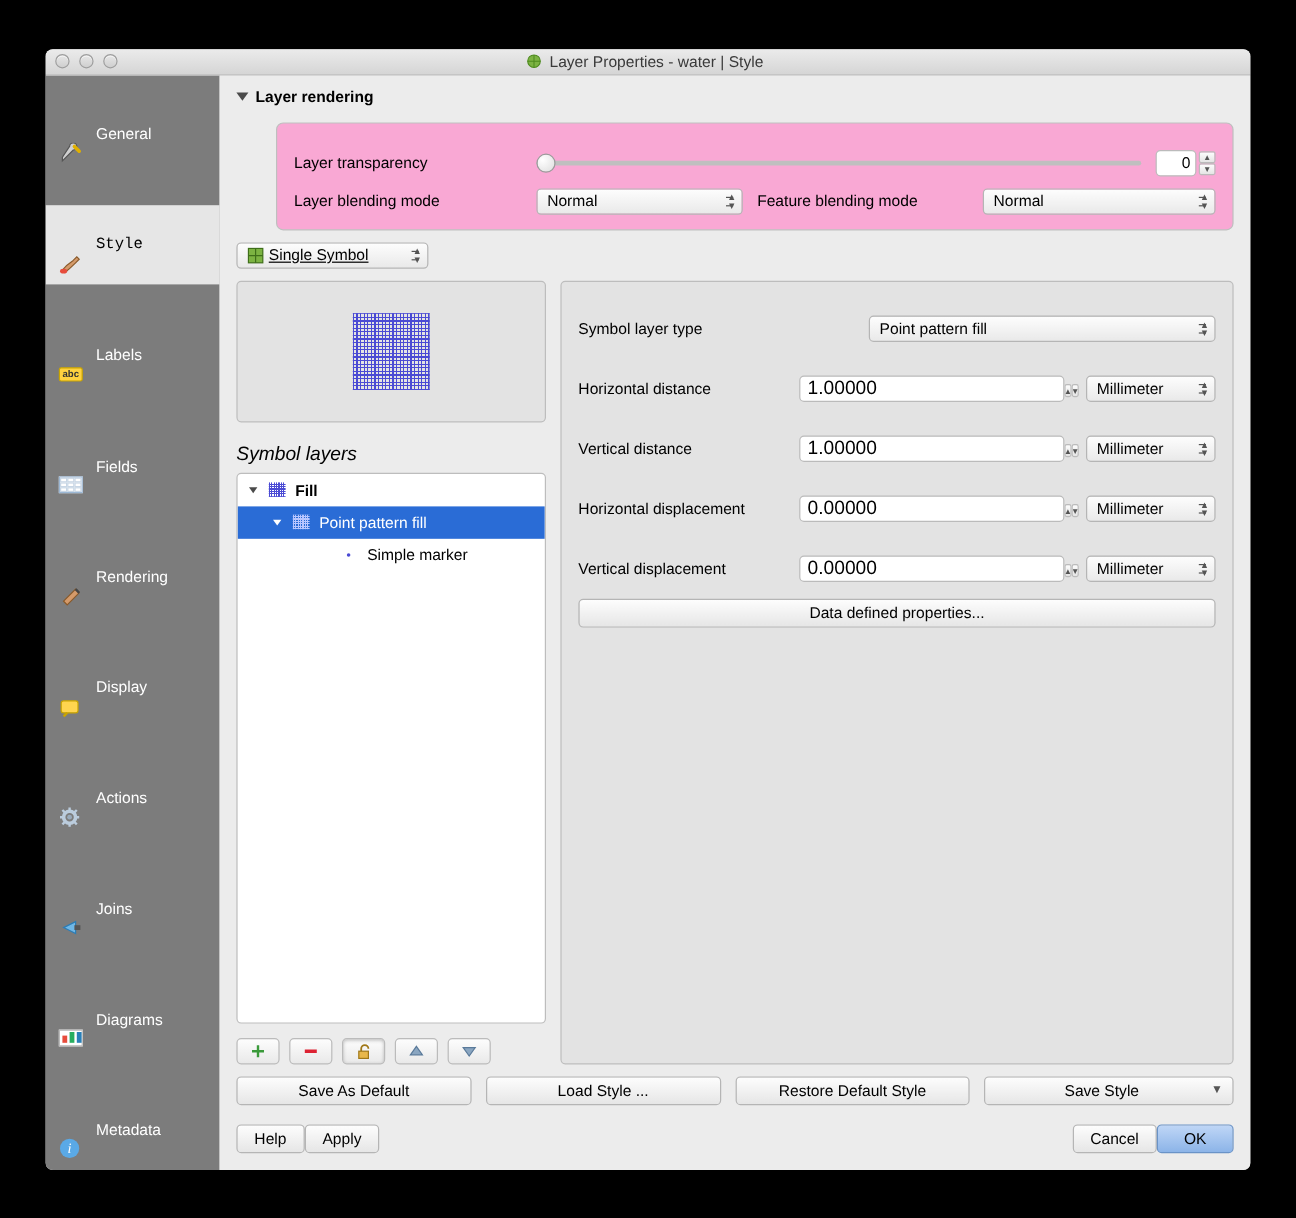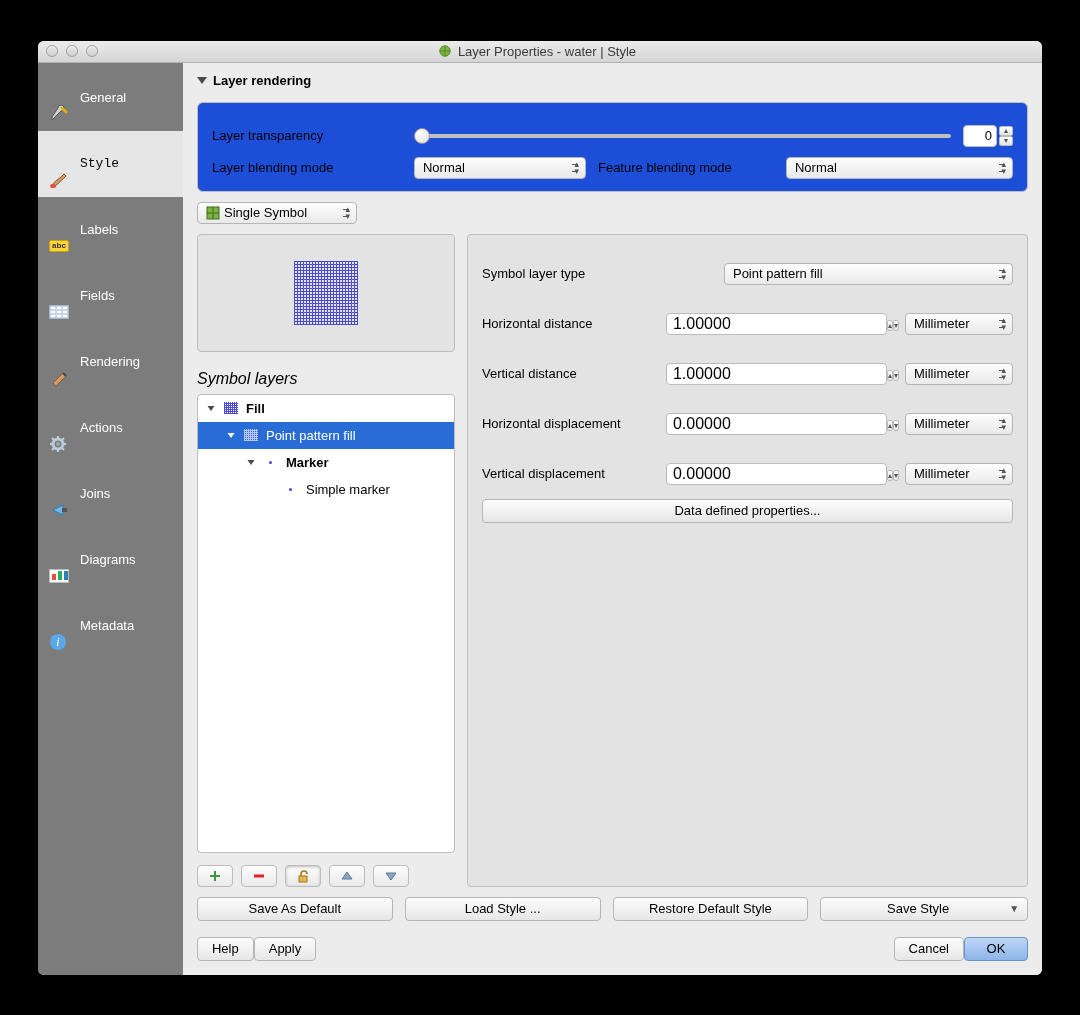--- a/index.html
+++ b/index.html
@@ -4,26 +4,26 @@
 <style>
 * { box-sizing: border-box; margin: 0; padding: 0; }
 body { background: #000; font-family: "Lucida Grande", "Helvetica Neue", Arial, sans-serif; font-size: 13px; color: #000; display: flex; align-items: center; justify-content: center; min-height: 1015px; }
 .window { width: 1004px; height: 934px; background: #ededed; border-radius: 6px; box-shadow: 0 10px 40px rgba(0,0,0,0.6); overflow: hidden; display: flex; flex-direction: column; }
 .titlebar { height: 22px; background: linear-gradient(to bottom, #ebebeb, #d5d5d5); border-bottom: 1px solid #b1b1b1; display: flex; align-items: center; position: relative; }
 .traffic { display: flex; gap: 8px; margin-left: 8px; }
 .traffic span { width: 12px; height: 12px; border-radius: 50%; background: linear-gradient(to bottom,#e7e7e7,#cfcfcf); border: 1px solid #9e9e9e; box-shadow: inset 0 1px 0 rgba(255,255,255,.6); }
 .title { position: absolute; left: 0; right: 6px; text-align: center; font-size: 13px; color: #3a3a3a; pointer-events: none; display: flex; align-items: center; justify-content: center; gap: 6px; }
 .title svg { flex: none; }
 .body { flex: 1; display: flex; min-height: 0; }
-.sidebar { width: 176px; background: #7c7c7c; color: #fff; display: flex; flex-direction: column; padding-top: 2px; }
+.sidebar { width: 176px; background: #7c7c7c; color: #fff; display: flex; flex-direction: column; padding-top: 16px; justify-content: space-between; }
 .side-item { display: flex; align-items: center; gap: 10px; padding: 8px 10px; font-size: 13px; cursor: pointer; }
 .side-item.active { background: #e6e6e6; color: #000000; font-family: Liberation Mono, monospace; }
 .side-icon { width: 22px; height: 18px; display: flex; align-items: center; justify-content: center; margin-top: 32px; }
 .main { flex: 1; background: #ececec; position: relative; padding: 10px 14px 14px 14px; display: flex; flex-direction: column; gap: 10px; }
-.group { border: 1px solid #bfbfbf; border-radius: 6px; padding: 12px 14px; background: #1d4ed8; }
+.group { border: 1px solid #bfbfbf; border-radius: 6px; padding: 12px 14px; background: #f9a8d4; margin-left: 33px; }
 .disclosure { display: flex; align-items: center; gap: 6px; font-weight: bold; font-size: 13px; margin-bottom: 4px; cursor: pointer; }
 .tri { width: 0; height: 0; border-left: 5px solid transparent; border-right: 5px solid transparent; border-top: 7px solid #4a4a4a; }
 .row { display: flex; align-items: center; margin-top: 10px; gap: 12px; }
 .row label { font-size: 13px; }
 .slider-wrap { flex: 1; display: flex; align-items: center; }
 .slider { flex: 1; height: 4px; background: #bfbfbf; border-radius: 2px; position: relative; }
 .slider .thumb { position: absolute; left: 0; top: -6px; width: 16px; height: 16px; border-radius: 50%; background: radial-gradient(circle at 30% 30%, #fff, #ddd); border:1px solid #9c9c9c; }
 .spin { display:flex; align-items:center; }
 .spin input { width: 34px; height: 22px; border:1px solid #bbb; border-radius:4px; padding: 2px 4px; font-size: 13px; text-align: right; background:#fff; }
 .spin .arrows, .spinbox .arrows { width: 14px; display:flex; flex-direction:column; margin-left:2px; }
@@ -52,21 +52,21 @@
 .iconbtn.active { box-shadow: inset 0 1px 3px rgba(0,0,0,.25); }
 .rightcol { flex:1; border:1px solid #bdbdbd; border-radius:4px; background:#e3e3e3; padding:14px; display:flex; flex-direction:column; gap:14px; }
 .proprow { display:flex; align-items:center; gap:6px;margin-top:14px; }
 .proprow label { width:178px; }
 .numbox { flex:1; display:flex; align-items:center; }
 .numbox input { flex:1; height:22px; border:1px solid #bbb; border-radius:4px; padding:2px 6px; font-size:16px; background:#fff; }
 .wideBtn { width:100%; }
 .footer-btns { display:flex; gap:12px; }
 .footer2 { display:flex; gap:0; margin-top:6px; }
 .spacer { flex:1; }
-.sym-select { display:flex; align-items:flex-start; gap:6px; }
+.sym-select { display:flex; align-items:flex-start; gap:6px;text-decoration:underline; }
 .labels-icon { width:20px; height:12px; background:#ffd23f; border:1px solid #c9a400; border-radius:2px; font-size:8px; font-weight:bold; color:#333; display:flex; align-items:center; justify-content:center; }
 .fields-icon { width:20px; height:14px; background:#fff; border:1px solid #9bb7d4; display:grid; grid-template-columns:1fr 1fr 1fr; grid-template-rows:1fr 1fr 1fr; }
 .fields-icon span { border:1px solid #c8d6e5; }
 .diagrams-icon { width:20px; height:14px; background:#fff; border:1px solid #bbb; position:relative; }
 .diagrams-icon::before { content:""; position:absolute; left:2px; bottom:2px; width:4px; height:6px; background:#e74c3c; }
 .diagrams-icon::after { content:""; position:absolute; left:8px; bottom:2px; width:4px; height:9px; background:#27ae60; box-shadow:6px 0 0 -0px #2980b9; }
 </style>
 </head>
 <body>
 
@@ -133,20 +133,29 @@
             <svg width="20" height="18" viewBox="0 0 20 18">
               <path d="M4 14 L14 4 L17 7 L7 17 Z" fill="#d49a6a" stroke="#8a5a2a"></path>
               <path d="M14 4 L17 7" stroke="#444" stroke-width="2"></path>
             </svg>
           </span>
         <span>Rendering</span>
       </div>
       <div class="side-item">
         <span class="side-icon">
             <svg width="20" height="18" viewBox="0 0 20 18">
+              <rect x="2" y="4" width="14" height="10" rx="2" fill="#ffd54f" stroke="#c9a400"></rect>
+              <path d="M7 14 L4 17" stroke="#c9a400" stroke-width="2"></path>
+            </svg>
+          </span>
+        <span>Display</span>
+      </div>
+      <div class="side-item">
+        <span class="side-icon">
+            <svg width="20" height="18" viewBox="0 0 20 18">
               <circle cx="9" cy="9" r="5" fill="none" stroke="#bcd" stroke-width="3"></circle>
               <circle cx="9" cy="9" r="2" fill="#9ab"></circle>
               <g stroke="#bcd" stroke-width="2">
                 <path d="M9 1v3M9 14v3M1 9h3M14 9h3M3 3l2 2M13 13l2 2M3 15l2-2M13 5l2-2"></path>
               </g>
             </svg>
           </span>
         <span>Actions</span>
       </div>
       <div class="side-item">
@@ -235,29 +244,20 @@
               <span class="sw" style="background:repeating-linear-gradient(0deg,#4a4ad4 0 1px,transparent 1px 2px),repeating-linear-gradient(90deg,#4a4ad4 0 1px,transparent 1px 2px);"></span>
               <b>Fill</b>
             </div>
             <div class="node sel" style="padding-left:28px">
               <span class="tw">
                   <span class="tri" style="transform:scale(.7);border-top-color:#fff"></span>
                 </span>
               <span class="sw" style="background:repeating-linear-gradient(0deg,#b8c6ff 0 1px,transparent 1px 2px),repeating-linear-gradient(90deg,#b8c6ff 0 1px,transparent 1px 2px);"></span>
               <span>Point pattern fill</span>
             </div>
-            <div class="node" style="padding-left:48px">
-              <span class="tw">
-                  <span class="tri" style="transform:scale(.7)"></span>
-                </span>
-              <span class="sw" style="display:flex;align-items:center;justify-content:center;">
-                  <span style="width:3px;height:3px;background:#4a4ad4;border-radius:50%"></span>
-                </span>
-              <b>Marker</b>
-            </div>
             <div class="node" style="padding-left:68px">
               <span class="tw"></span>
               <span class="sw" style="display:flex;align-items:center;justify-content:center;">
                   <span style="width:3px;height:3px;background:#4a4ad4;border-radius:50%"></span>
                 </span>
               <span>Simple marker</span>
             </div>
           </div>
           <div class="toolbar">
             <div class="iconbtn">

